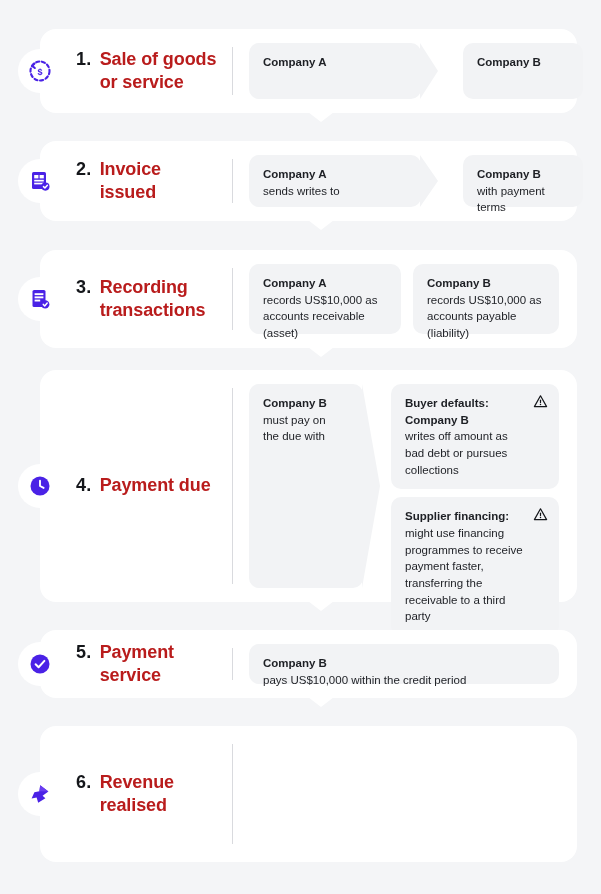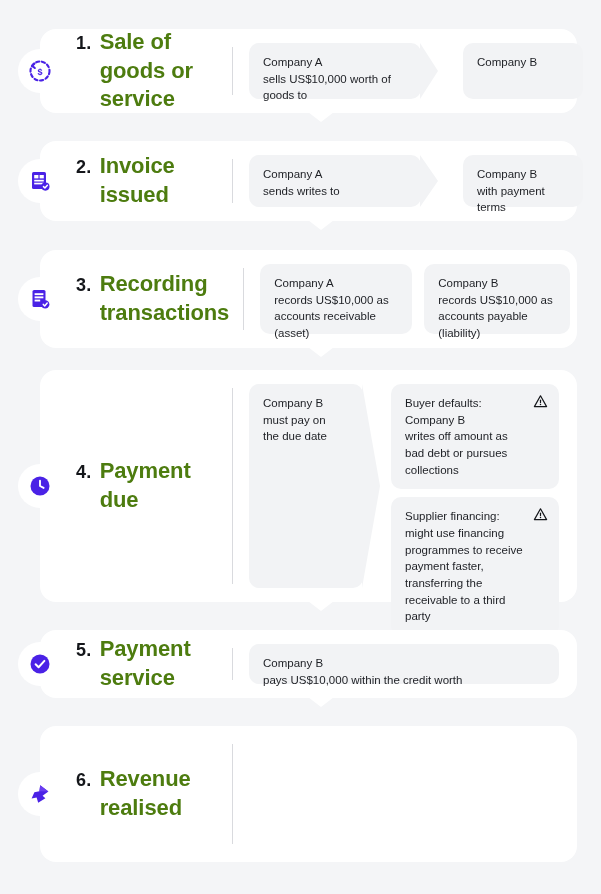--- a/index.html
+++ b/index.html
@@ -72,23 +72,23 @@
     gap: 8px;
   }
   .step-num {
     font-size: 18px;
     font-weight: bold;
     color: #14161a;
     letter-spacing: .3px;
     flex: 0 0 auto;
   }
   .step-title {
-    font-size: 22px;
+    font-size: 18px;
     font-weight: bold;
-    color: #4d7c0f;
+    color: #b91c1c;
     line-height: 1.3;
     letter-spacing: -.1px;
   }
 
   
   .divider {
     width: 1px;
     background: #d9dade;
     margin: 18px 0;
     flex: 0 0 1px;
@@ -103,21 +103,21 @@
   }
 
   .chip {
     background: #f2f3f5;
     border-radius: 10px;
     padding: 11px 14px;
     font-size: 11.5px;
     line-height: 1.45;
     color: #1d1f24;
   }
-  .chip b { font-weight: normal; text-align: right; }
+  .chip b { font-weight: bold; text-align: right; }
 
   
   .chip.arrow {
     position: relative;
     padding-right: 30px;
   }
   .chip.arrow::after {
     content: "";
     position: absolute;
     right: -17px;
@@ -182,21 +182,20 @@
     <div class="title-col">
       <div class="title-wrap">
         <span class="step-num">1.</span>
         <span class="step-title">Sale of goods or service</span>
       </div>
     </div>
     <div class="divider"></div>
     <div class="content-col">
       <div class="chip arrow chip-a">
         <b>Company A</b><br>
-        <span>sells US$10,000 worth of goods to</span>
       </div>
       <div class="chip chip-b">
         <b>Company B</b>
       </div>
     </div>
   </div>
 
   <div class="step" id="step-2">
     <div class="icon-well">
       <svg width="24" height="24" viewBox="0 0 24 24">
@@ -271,21 +270,21 @@
     <div class="title-col">
       <div class="title-wrap">
         <span class="step-num">4.</span>
         <span class="step-title">Payment due</span>
       </div>
     </div>
     <div class="divider"></div>
     <div class="content-col">
       <div class="chip arrow chip-tall">
         <b>Company B</b><br>
-        <span>must pay on the due date</span>
+        <span>must pay on the due with</span>
       </div>
       <div class="stack">
         <div class="chip warn-chip">
           <span class="warn-icon">
             <svg width="15" height="15" viewBox="0 0 15 15">
               <path d="M7.5 1.8 L13.6 12.6 H1.4 Z" fill="none" stroke="#14161a" stroke-width="1.2" stroke-linejoin="round"></path>
               <rect x="6.9" y="5.6" width="1.2" height="3.6" rx=".6" fill="#14161a"></rect>
               <circle cx="7.5" cy="10.6" r=".75" fill="#14161a"></circle>
             </svg>
           </span>
@@ -318,21 +317,21 @@
     <div class="title-col">
       <div class="title-wrap">
         <span class="step-num">5.</span>
         <span class="step-title">Payment service</span>
       </div>
     </div>
     <div class="divider"></div>
     <div class="content-col">
       <div class="chip chip-a">
         <b>Company B</b><br>
-        <span>pays US$10,000 within the credit worth</span>
+        <span>pays US$10,000 within the credit period</span>
       </div>
     </div>
   </div>
 
   <div class="step last" id="step-6">
     <div class="icon-well">
       <svg width="26" height="26" viewBox="0 0 26 26">
         <path d="M13.2 4.2 L21.4 10.4 L15.6 14.8 L18.4 17.2 L11.2 21.8 L9.6 16.4 L4.6 17.6 L7.4 11.2 L12.4 10.2 Z" fill="#4a22e6"></path>
         <path d="M13.2 4.2 L21.4 10.4 L12.4 10.2 Z" fill="#6a3df0"></path>
       </svg>

